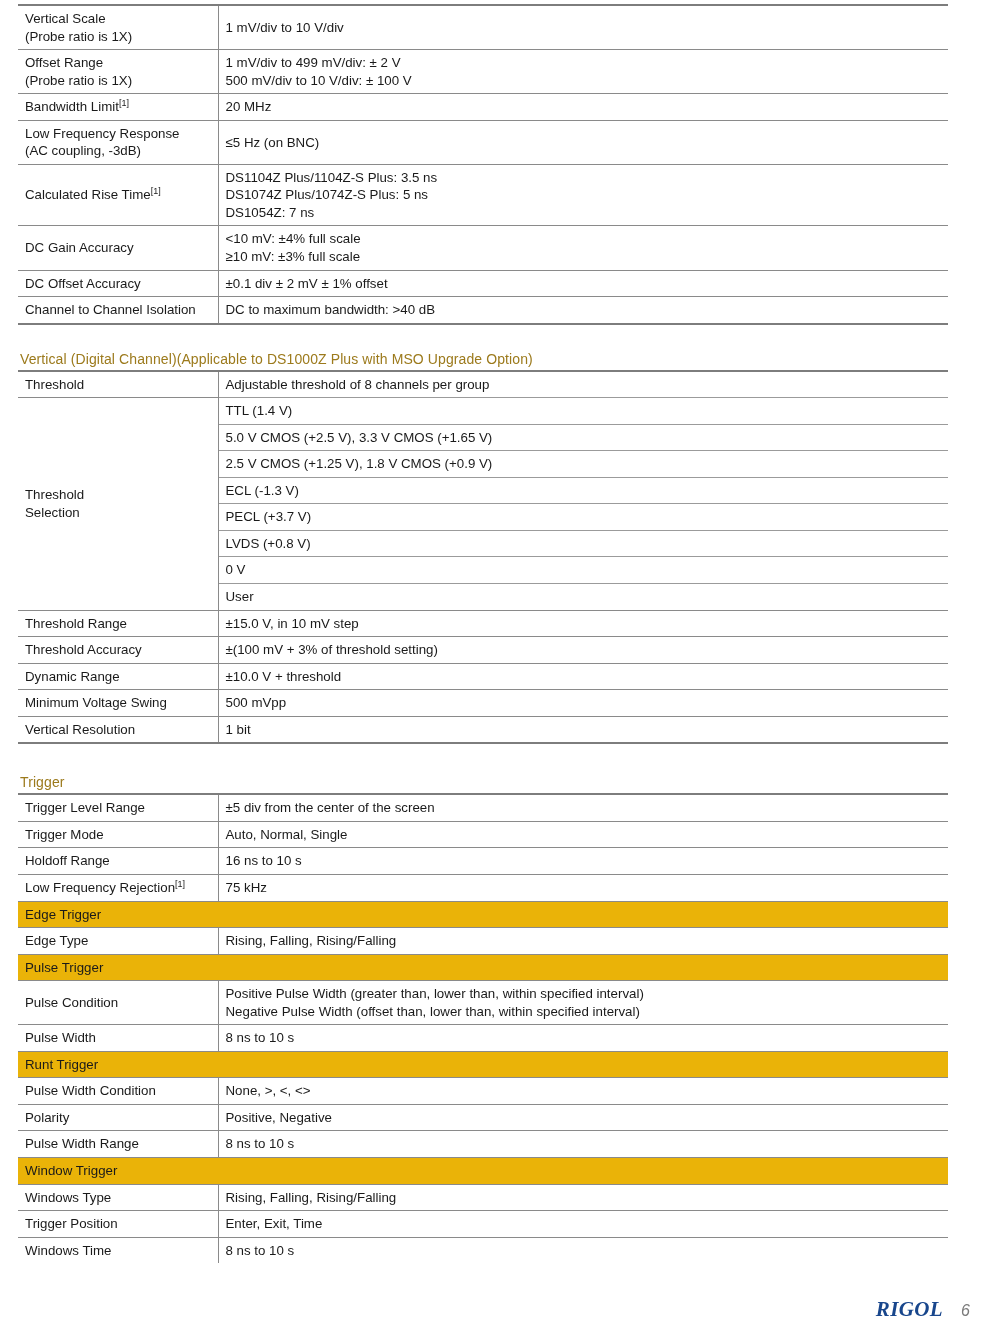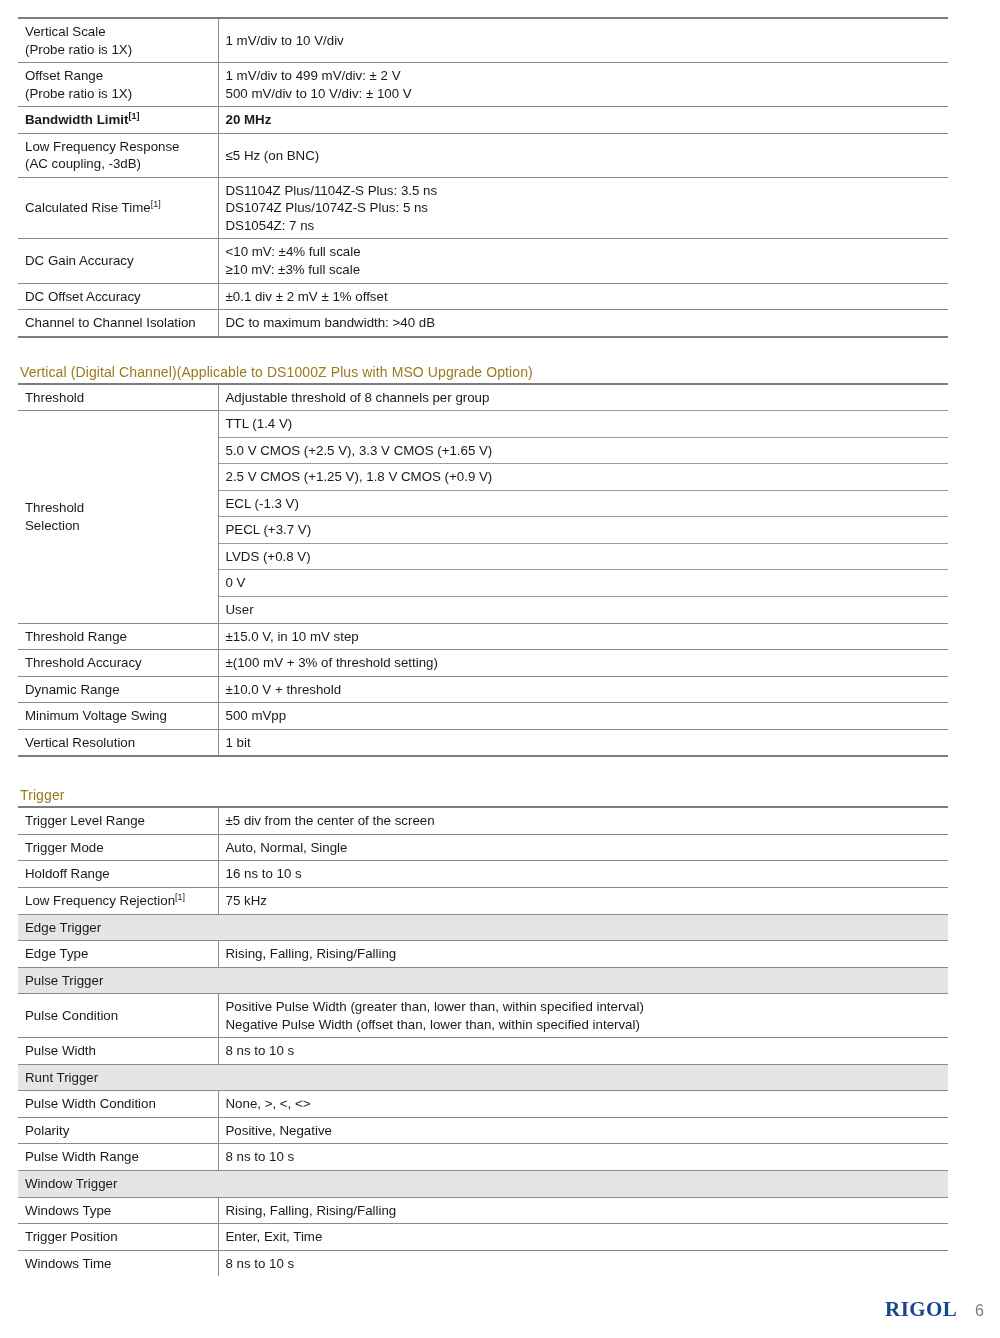--- a/index.html
+++ b/index.html
@@ -13,21 +13,21 @@
     font-family: "Liberation Sans", sans-serif;
     color: #1a1a1a;
     position: relative;
     overflow: hidden;
   }
   .page {
     position: relative;
     width: 1000px;
     height: 1338px;
     box-sizing: border-box;
-    padding: 17px 18px;
+    padding: 4px 18px;
   }
 
   
   table.spec {
     width: 930px;
     border-collapse: collapse;
     table-layout: fixed;
     font-size: 13.3px;
     line-height: 1.32;
   }
@@ -54,26 +54,26 @@
   table.spec td.sub {
     border-top: 1.2px solid #9b9b9b;
   }
   table.spec td.k-span {
     border-right: 1.2px solid #8a8a8a;
     vertical-align: middle;
   }
 
   
   table.spec tr.shade > td {
-    background: #e5e5e5;
+    background: #eab308;
     border-top: 1.6px solid #8a8a8a;
     border-right: none;
   }
 
-  .indent { padding-left: 14px; font-weight: bold; }
+  .indent { padding-left: 14px; }
 
   sup.fn {
     font-size: 9px;
     vertical-align: super;
     line-height: 0;
   }
 
   
   h2.sect {
     font-size: 14px;
@@ -82,25 +82,26 @@
     margin: 0;
     padding: 0 0 3px 2px;
     letter-spacing: 0.1px;
   }
   .sect-wrap { margin-top: 26px; }
   .sect-wrap.trigger { margin-top: 30px; }
 
   
   .footer {
     position: absolute;
-    right: 16px;
+    right: 30px;
     bottom: 16px;
     display: flex;
     align-items: baseline;
     gap: 18px;
+    font-style: italic;
   }
   .brand {
     font-family: "Liberation Serif", serif;
     font-weight: bold;
     font-size: 21px;
     color: #18468c;
     letter-spacing: 0.4px;
   }
   .pageno {
     font-size: 16px;

